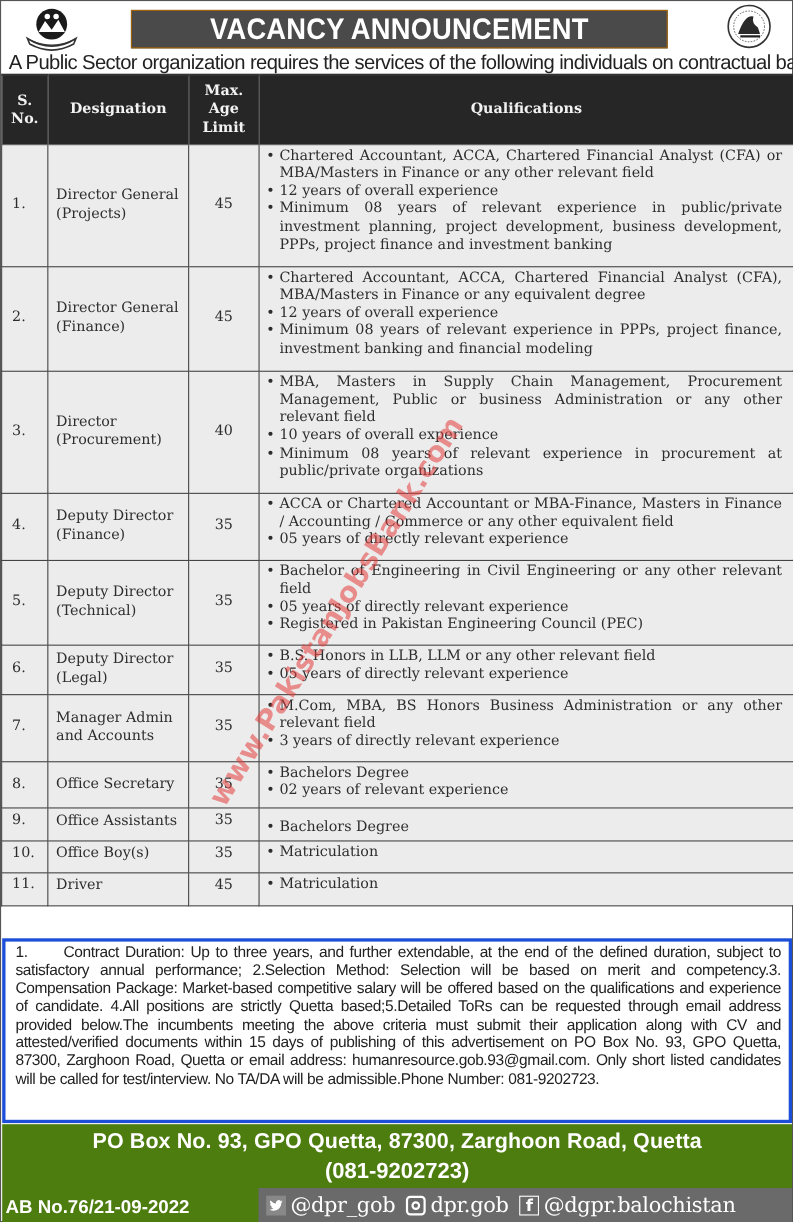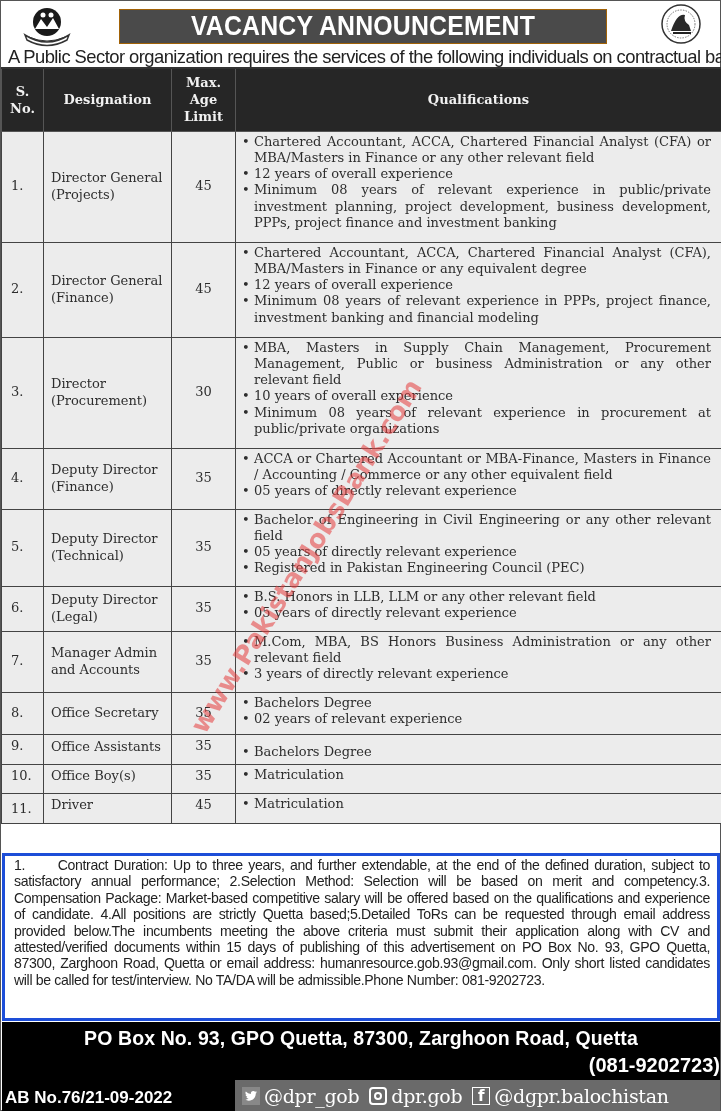--- a/index.html
+++ b/index.html
@@ -29,23 +29,23 @@
   .vtable td.qual li { position: relative; text-align: justify; }
   .vtable td.qual li::before { content: "\2022"; position: absolute; left: -12px; top: 0; font-size: 13px; }
 
   
   .misc-label { position: absolute; left: 1px; top: 828px; width: 210px; height: 24px; background: #4a4a4a; display: flex; align-items: flex-end; padding-left: 10px; padding-bottom: 2px; }
   .misc-label span { color: #fff; font-family: "Liberation Sans", sans-serif; font-style: italic; font-weight: bold; font-size: 14.5px; text-decoration: underline; letter-spacing: -0.3px; }
   .misc-box { position: absolute; left: 1px; top: 852px; width: 718px; height: 168px; border: 3px solid #1d4ed8; padding: 1px 7px 0 9px; }
   .misc-box p { font-family: "Liberation Sans", sans-serif; font-size: 14.1px; line-height: 16.4px; text-align: justify; color: #222; letter-spacing: -0.35px; }
 
   
-  .footer { position: absolute; left: 1px; top: 1021px; width: 718px; height: 89px; background: #000000; }
+  .footer { position: absolute; left: 1px; top: 1021px; width: 718px; height: 89px; background: #4d7c0f; }
   .footer .addr { position: absolute; left: 0; top: 3px; width: 100%; text-align: center; color: #fff; font-family: "Liberation Sans", sans-serif; font-weight: bold; font-size: 19.5px; line-height: 26px; letter-spacing: 0.1px; }
-  .footer .phone { position: absolute; left: 0; top: 30px; width: 100%; text-align: right; color: #fff; font-family: "Liberation Sans", sans-serif; font-weight: bold; font-size: 20px; line-height: 26px; }
+  .footer .phone { position: absolute; left: 0; top: 30px; width: 100%; text-align: center; color: #fff; font-family: "Liberation Sans", sans-serif; font-weight: bold; font-size: 20px; line-height: 26px; }
   .footer .abno { position: absolute; left: 3px; top: 66px; color: #fff; font-family: "Liberation Sans", sans-serif; font-weight: bold; font-size: 17px; }
   .social { position: absolute; left: 233px; top: 58px; width: 485px; height: 31px; background: #6a6a6a; display: flex; align-items: center; padding-left: 3px; }
   .social .ico { width: 18px; height: 18px; display: inline-flex; align-items: center; justify-content: center; margin-right: 4px; margin-left: 4px; }
   .social .ico.tw { background: #888; color: #fff; font-size: 11px; font-family: "DejaVu Sans", sans-serif; }
   .social .ico.ig { border: 2px solid #fff; border-radius: 4px; background: transparent; }
   .social .ico.ig i { width: 8px; height: 8px; border: 2px solid #fff; border-radius: 50%; display: block; }
   .social .ico.fb { border: 1px solid #fff; color: #fff; font-family: "DejaVu Sans", sans-serif; font-weight: bold; font-size: 15px; }
   .social .handle { color: #fff; font-family: "DejaVu Serif", serif; font-size: 19px; margin-right: 6px; letter-spacing: -0.3px; }
 
   
@@ -128,21 +128,21 @@
           <li>Chartered Accountant, ACCA, Chartered Financial Analyst (CFA), MBA/Masters in Finance or any equivalent degree</li>
           <li>12 years of overall experience</li>
           <li>Minimum 08 years of relevant experience in PPPs, project finance, investment banking and financial modeling</li>
         </ul>
           </td>
       </tr>
 
       <tr style="height:111px">
         <td class="sno">3.</td>
         <td class="des">Director (Procurement)</td>
-        <td class="age">30</td>
+        <td class="age">40</td>
         <td class="qual">
             <ul>
           <li>MBA, Masters in Supply Chain Management, Procurement Management, Public or business Administration or any other relevant field</li>
           <li>10 years of overall experience</li>
           <li>Minimum 08 years of relevant experience in procurement at public/private organizations</li>
         </ul>
           </td>
       </tr>
 
       <tr style="height:61px">
@@ -222,21 +222,21 @@
         <td class="des" style="vertical-align:top;padding-top:3px">Office Boy(s)</td>
         <td class="age" style="vertical-align:top;padding-top:3px">35</td>
         <td class="qual">
             <ul>
           <li>Matriculation</li>
         </ul>
           </td>
       </tr>
 
       <tr style="height:30px">
-        <td class="sno" style="vertical-align:top;padding-top:7px">11.</td>
+        <td class="sno" style="vertical-align:top;padding-top:2px">11.</td>
         <td class="des" style="vertical-align:top;padding-top:3px">Driver</td>
         <td class="age" style="vertical-align:top;padding-top:3px">45</td>
         <td class="qual">
             <ul>
           <li>Matriculation</li>
         </ul>
           </td>
       </tr>
     </tbody>
   </table>

